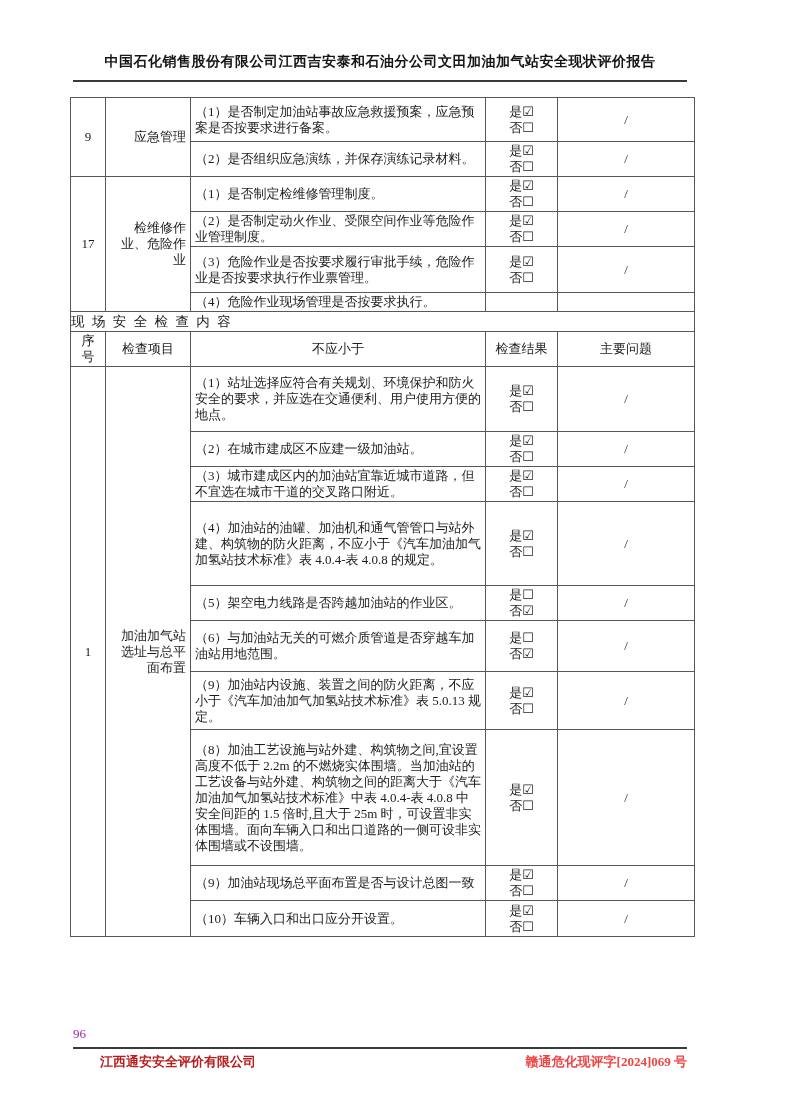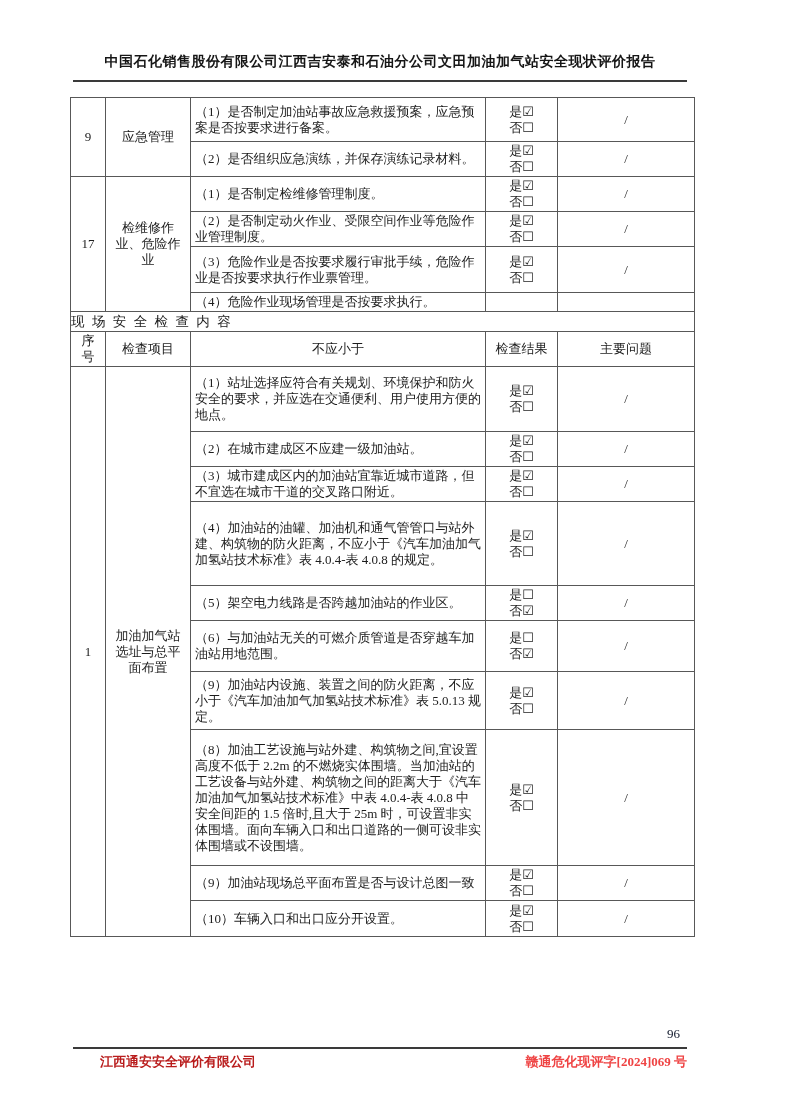--- a/index.html
+++ b/index.html
@@ -16,33 +16,33 @@
   .header-rule{position:absolute;top:80px;left:73px;width:614px;height:0;border-top:2px solid #3a3a3a;}
   table.doc-table{
     position:absolute;top:97px;left:70px;width:624px;
     border-collapse:collapse;table-layout:fixed;
   }
   table.doc-table td{
     border:1px solid #585858;vertical-align:middle;overflow:hidden;
     font-size:13px;line-height:16px;color:#1c1c1c;padding:1px 4px;
   }
   td.c-no{text-align:center;padding:1px 2px;}
-  td.c-item{text-align:center;padding:2px 14px;}
+  td.c-item{text-align:right;padding:2px 14px;}
   td.c-content{text-align:left;padding:2px 8px 2px 7px;margin-top:17px;}
   td.c-result{text-align:center;padding:1px 2px;}
   td.c-problem{text-align:center;color:#3d3d3d;}
   .res-line{line-height:16px;}
   tr.section-row td{
     font-size:13.5px;letter-spacing:2px;padding:1px 0;
   }
   tr.head-row td{text-align:center;font-weight:normal;}
   .pre{white-space:pre-line;}
   .page-number{
-    position:absolute;top:1026px;left:66px;width:614px;text-align:right;
-    font-size:13px;color:#0f172a;
+    position:absolute;top:1026px;left:73px;width:614px;text-align:left;
+    font-size:13px;color:#a21caf;
   }
   .footer-rule{position:absolute;top:1047px;left:73px;width:614px;height:0;border-top:2px solid #3a3a3a;}
   .footer-left{
     position:absolute;top:1053px;left:100px;font-size:13px;font-weight:bold;color:#b91c1c;
   }
   .footer-right{
     position:absolute;top:1053px;right:106px;font-size:13px;font-weight:bold;color:#ef4444;
   }
 </style>
 </head>

